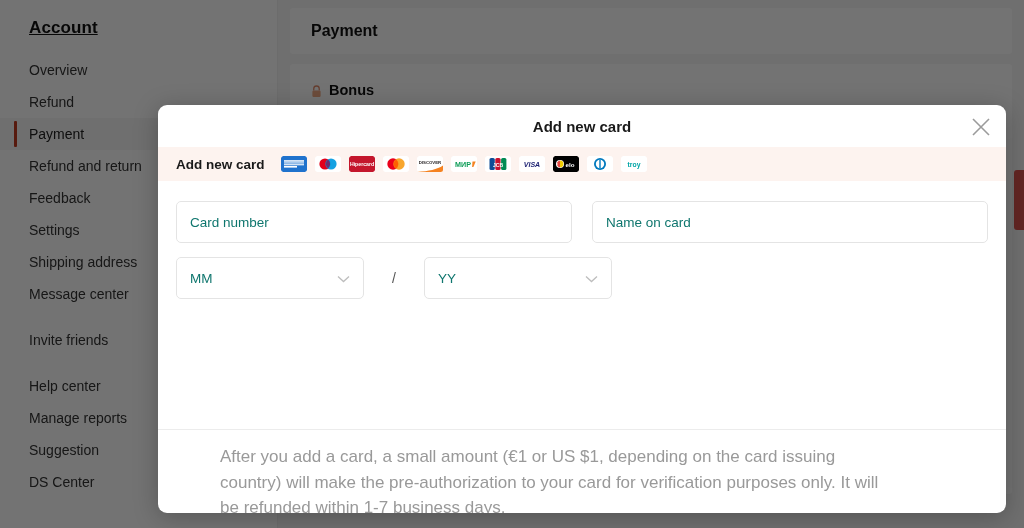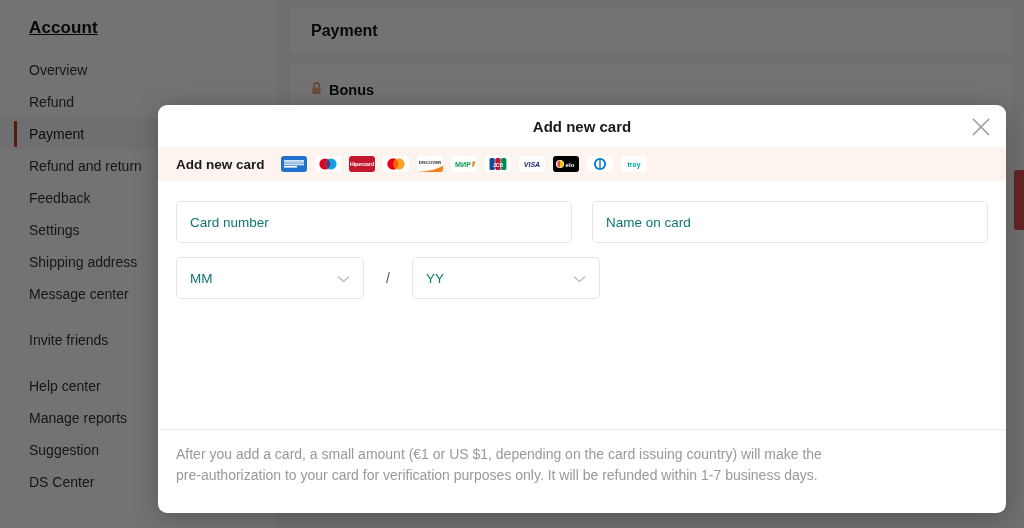--- a/index.html
+++ b/index.html
@@ -53,21 +53,21 @@
     padding-left: 21px;
   }
   .panel-title { font-size: 16px; font-weight: bold; color: #111; }
   .card-panel2 {
     background: #ffffff;
     margin: 10px 12px 0 12px;
     border-radius: 3px;
     height: 430px;
     padding: 18px 0 0 21px;
   }
-  .bonus-row { display: flex; align-items: flex-start; gap: 7px; }
+  .bonus-row { display: flex; align-items: flex-end; gap: 7px; }
   .bonus-label { font-size: 14.5px; font-weight: bold; color: #111; }
   .lock-ic { width: 11px; height: 13px; display:block; }
 
   .side-strip {
     position: absolute; right: 0; top: 170px;
     width: 10px; height: 60px;
     background: #d9534f; border-radius: 3px 0 0 3px;
   }
 
   
@@ -135,36 +135,37 @@
     background: #fff;
     position: relative;
   }
   .field .ph {
     font-size: 13.5px; color: #0f766e; flex: 1 1 auto;
     white-space: nowrap; overflow: hidden;
   }
   .field .chev { margin-left: auto; }
   .field .info { margin-left: auto; }
 
-  .date-row { display: flex; align-items: center; gap: 12px; }
+  .date-row { display: flex; align-items: center; gap: 18px; }
   .date-row .sel { width: 188px; }
   .slash { font-size: 14px; color: #555; padding: 0 10px; }
 
   .modal-foot {
     border-top: 1px solid #ececec;
     padding: 14px 18px 0 18px;
     height: 84px;
     display: flex; align-items: flex-start;
     justify-content: space-between;
     gap: 18px;
     flex: 0 0 84px;
   }
   .foot-note {
-    font-size: 14px; line-height: 1.5; color: #999999;
+    font-size: 17px; line-height: 1.5; color: #999999;
     max-width: 672px;
+    margin-left: 44px;
   }
   .save-btn {
     flex: 0 0 auto;
     width: 140px; height: 42px;
     border-radius: 21px;
     background: linear-gradient(90deg,#ff4d00 0%,#ff6a00 55%,#ff7a1a 100%);
     color: #ffffff; font-size: 15px; font-weight: bold;
     display: flex; align-items: center; justify-content: center;
     border: none; cursor: pointer;
     margin-top: -2px;

